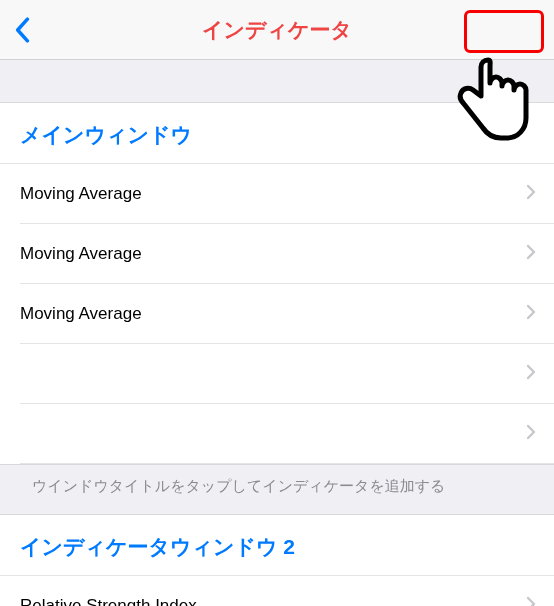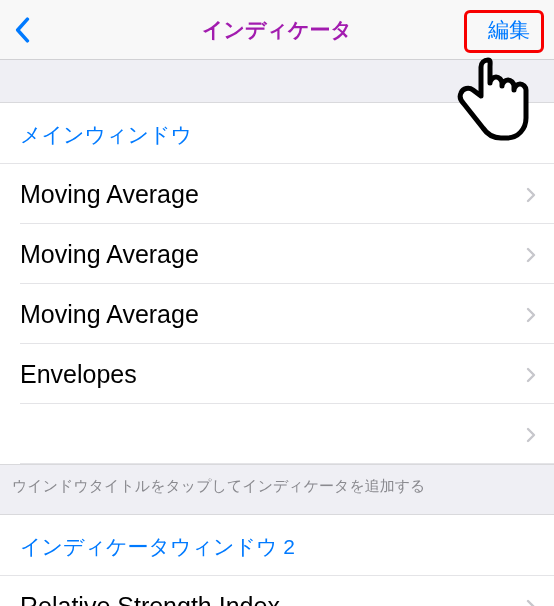--- a/index.html
+++ b/index.html
@@ -28,21 +28,21 @@
   align-items: center;
   justify-content: flex-start;
   cursor: pointer;
 }
 .nav-title {
   position: absolute;
   left: 50%;
   transform: translateX(-50%);
   font-size: 21px;
   font-weight: 600;
-  color: #a21caf;
+  color: #ef4444;
 }
 .edit-btn {
   color: #007aff;
   font-size: 21px;
   cursor: pointer;
   padding: 4px 10px;
 }
 .highlight-box {
   position: absolute;
   top: 10px;
@@ -55,75 +55,74 @@
 }
 .section-spacer {
   height: 43px;
   background: #efeff4;
   border-bottom: 1px solid #d9d9dc;
 }
 .section-header {
   background: #fff;
   color: #007aff;
   font-size: 21px;
-  font-weight: 400;
+  font-weight: 700;
   padding: 18px 20px 14px 20px;
   border-bottom: 1px solid #e4e4e7;
 }
 .list-item {
   background: #fff;
   height: 60px;
   display: flex;
   align-items: center;
   padding: 0 18px 0 20px;
   position: relative;
   cursor: pointer;
-  font-size: 25px;
+  font-size: 17px;
   color: #000;
   gap: 48px;
 }
 .list-item::after {
   content: "";
   position: absolute;
   left: 20px;
   right: 0;
   bottom: 0;
   height: 1px;
   background: #e4e4e7;
 }
 .list-item:last-of-type::after { left: 0; }
 .chevron {
   margin-left: auto;
 }
 .footer-note {
   background: #efeff4;
   color: #8a8a8f;
   font-size: 15px;
-  padding: 12px 20px 18px 12px;
+  padding: 12px 20px 18px 32px;
   border-top: 1px solid #d9d9dc;
   border-bottom: 1px solid #d9d9dc;
 }
 .pointer-hand {
   position: absolute;
   top: 54px;
   left: 453px;
   pointer-events: none;
 }
 </style>
 </head>
 <body>
 
 <div class="navbar">
   <div class="back-btn">
     <svg width="16" height="26" viewBox="0 0 14 24">
       <polyline points="12,2 3,12 12,22" fill="none" stroke="#007aff" stroke-width="3.2" stroke-linecap="round" stroke-linejoin="round"></polyline>
     </svg>
   </div>
   <div class="nav-title">インディケータ</div>
-  <div class="edit-btn">編集</div>
 </div>
 
 <div class="highlight-box"></div>
 
 <div class="section-spacer"></div>
 
 <div class="section-header">メインウィンドウ</div>
 
 <div class="list-item">
   <span>Moving Average</span>
@@ -143,21 +142,20 @@
 </div>
 <div class="list-item">
   <span>Moving Average</span>
   <span class="chevron">
     <svg width="10" height="16" viewBox="0 0 10 16">
         <polyline points="2,2 8,8 2,14" fill="none" stroke="#c7c7cc" stroke-width="2.4" stroke-linecap="round" stroke-linejoin="round"></polyline>
       </svg>
   </span>
 </div>
 <div class="list-item">
-  <span>Envelopes</span>
   <span class="chevron">
     <svg width="10" height="16" viewBox="0 0 10 16">
         <polyline points="2,2 8,8 2,14" fill="none" stroke="#c7c7cc" stroke-width="2.4" stroke-linecap="round" stroke-linejoin="round"></polyline>
       </svg>
   </span>
 </div>
 <div class="list-item">
   <span class="chevron">
     <svg width="10" height="16" viewBox="0 0 10 16">
         <polyline points="2,2 8,8 2,14" fill="none" stroke="#c7c7cc" stroke-width="2.4" stroke-linecap="round" stroke-linejoin="round"></polyline>

